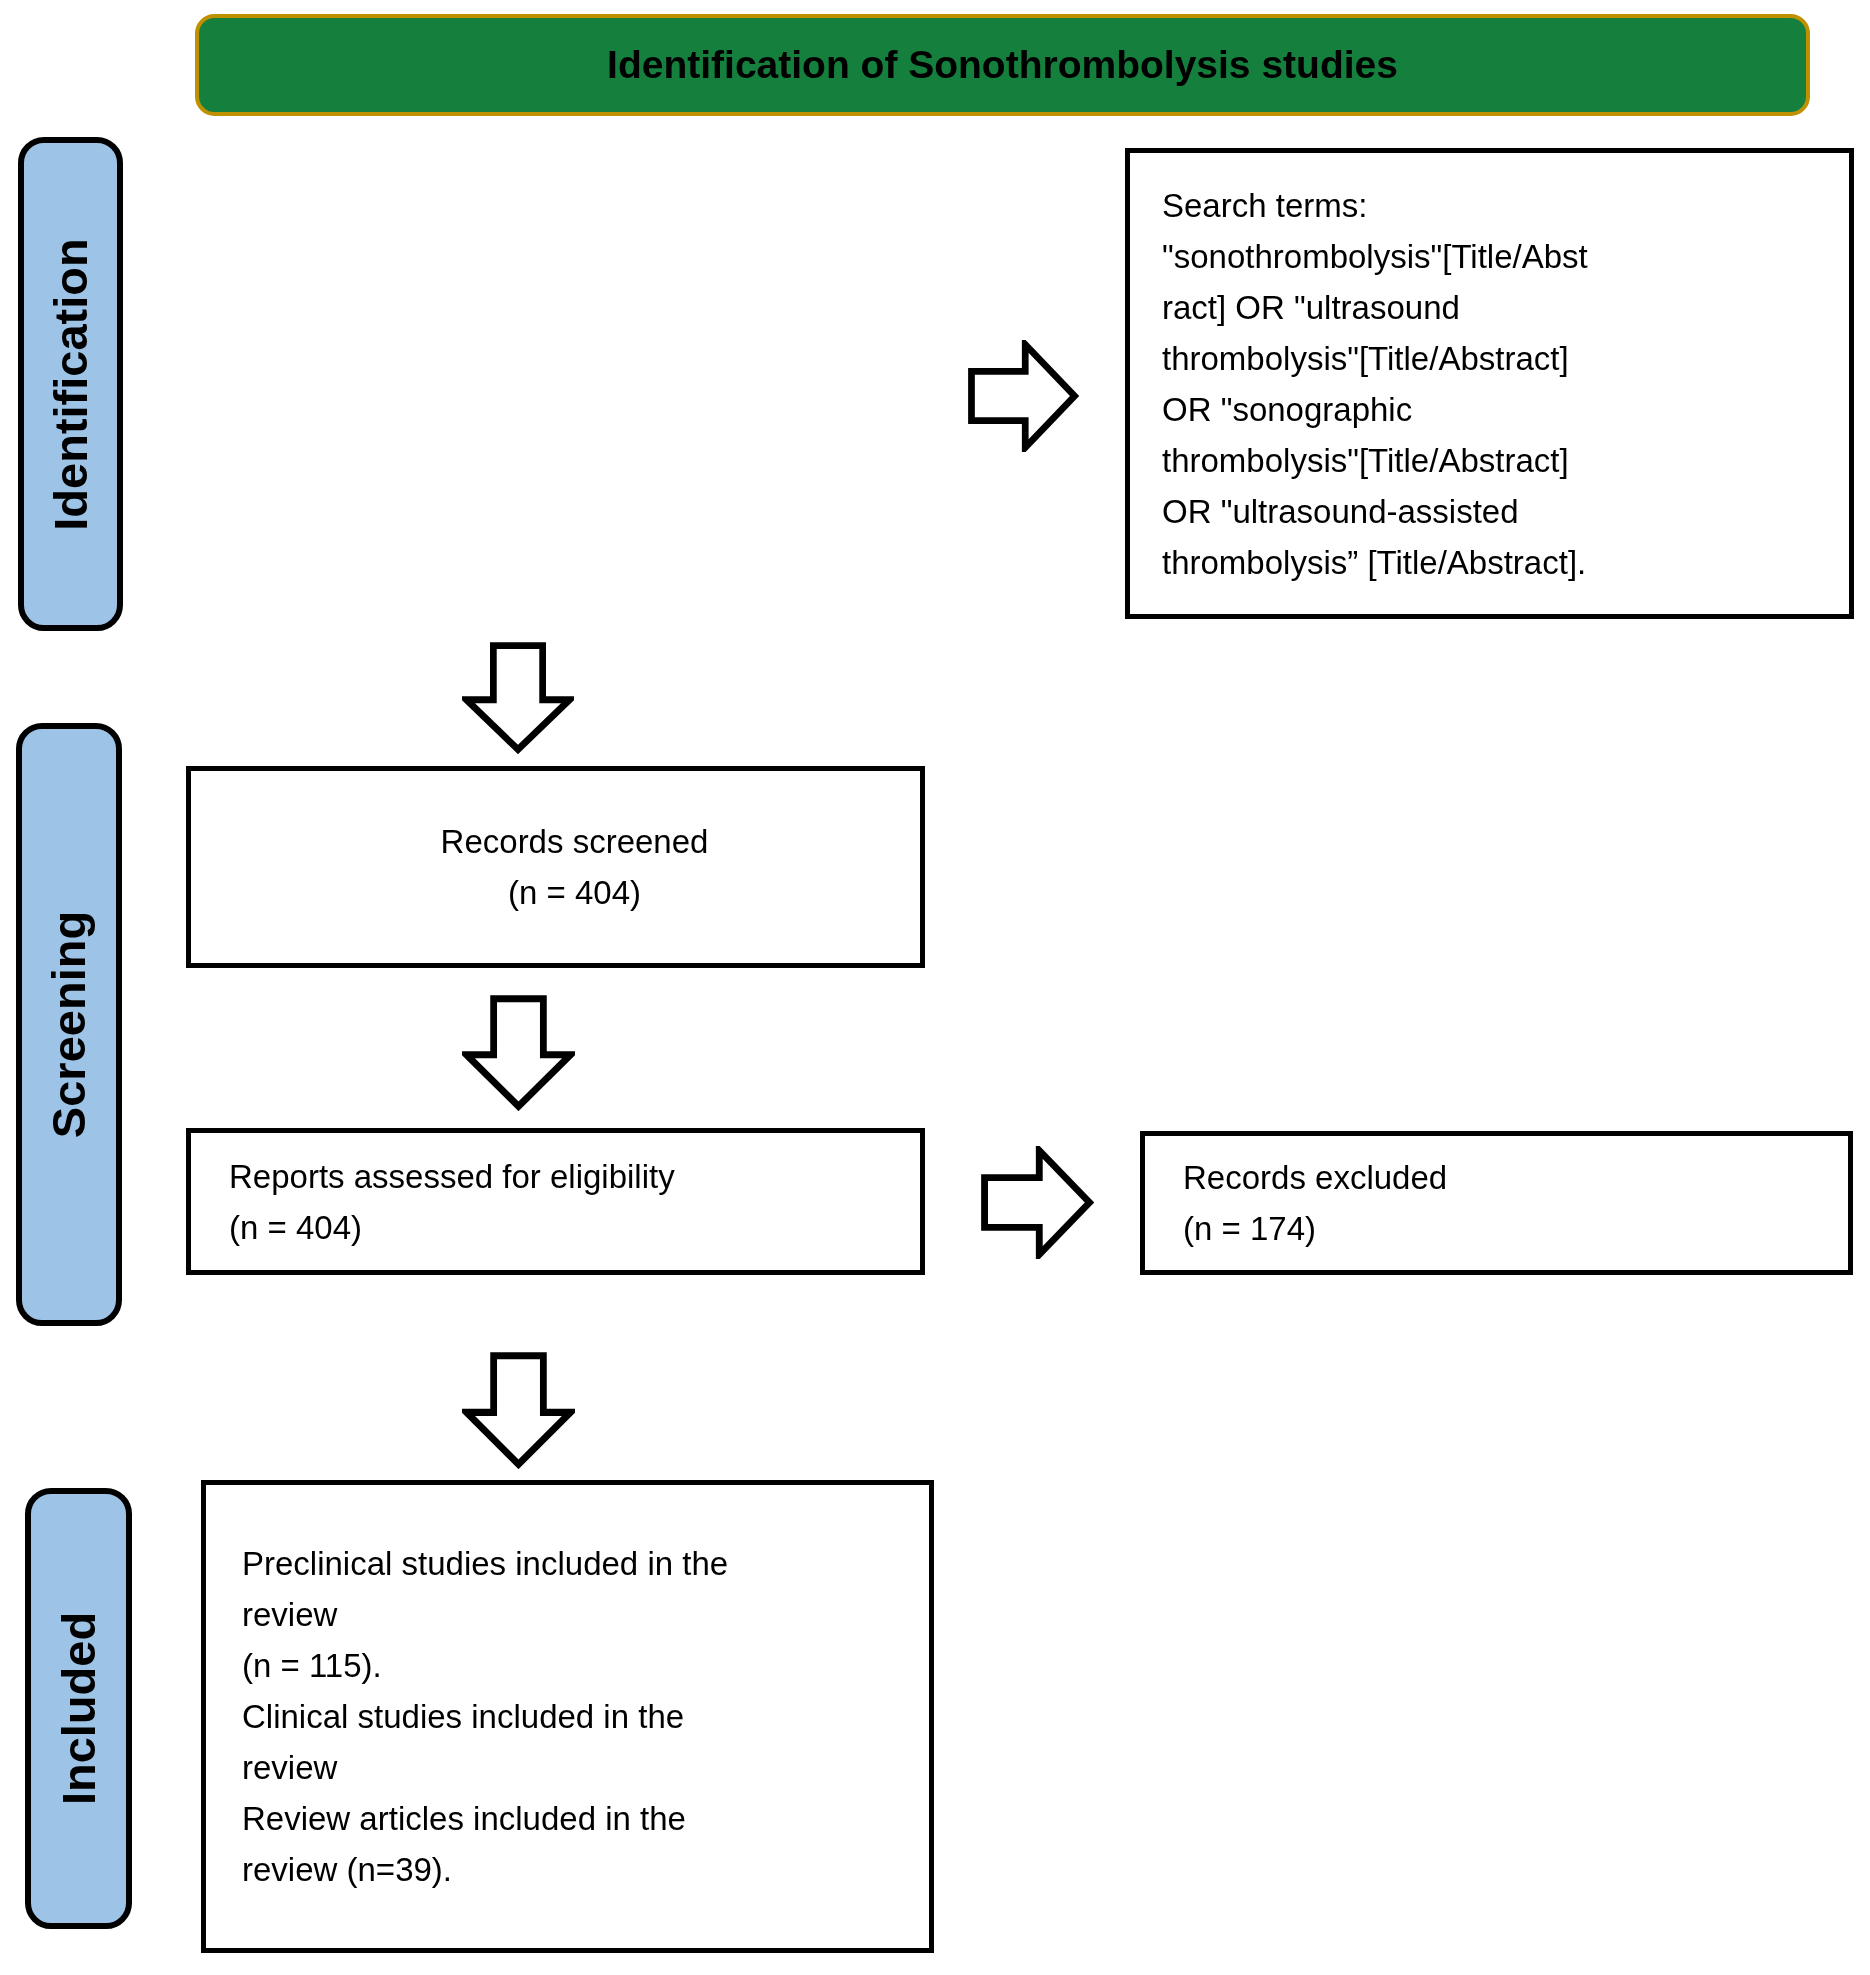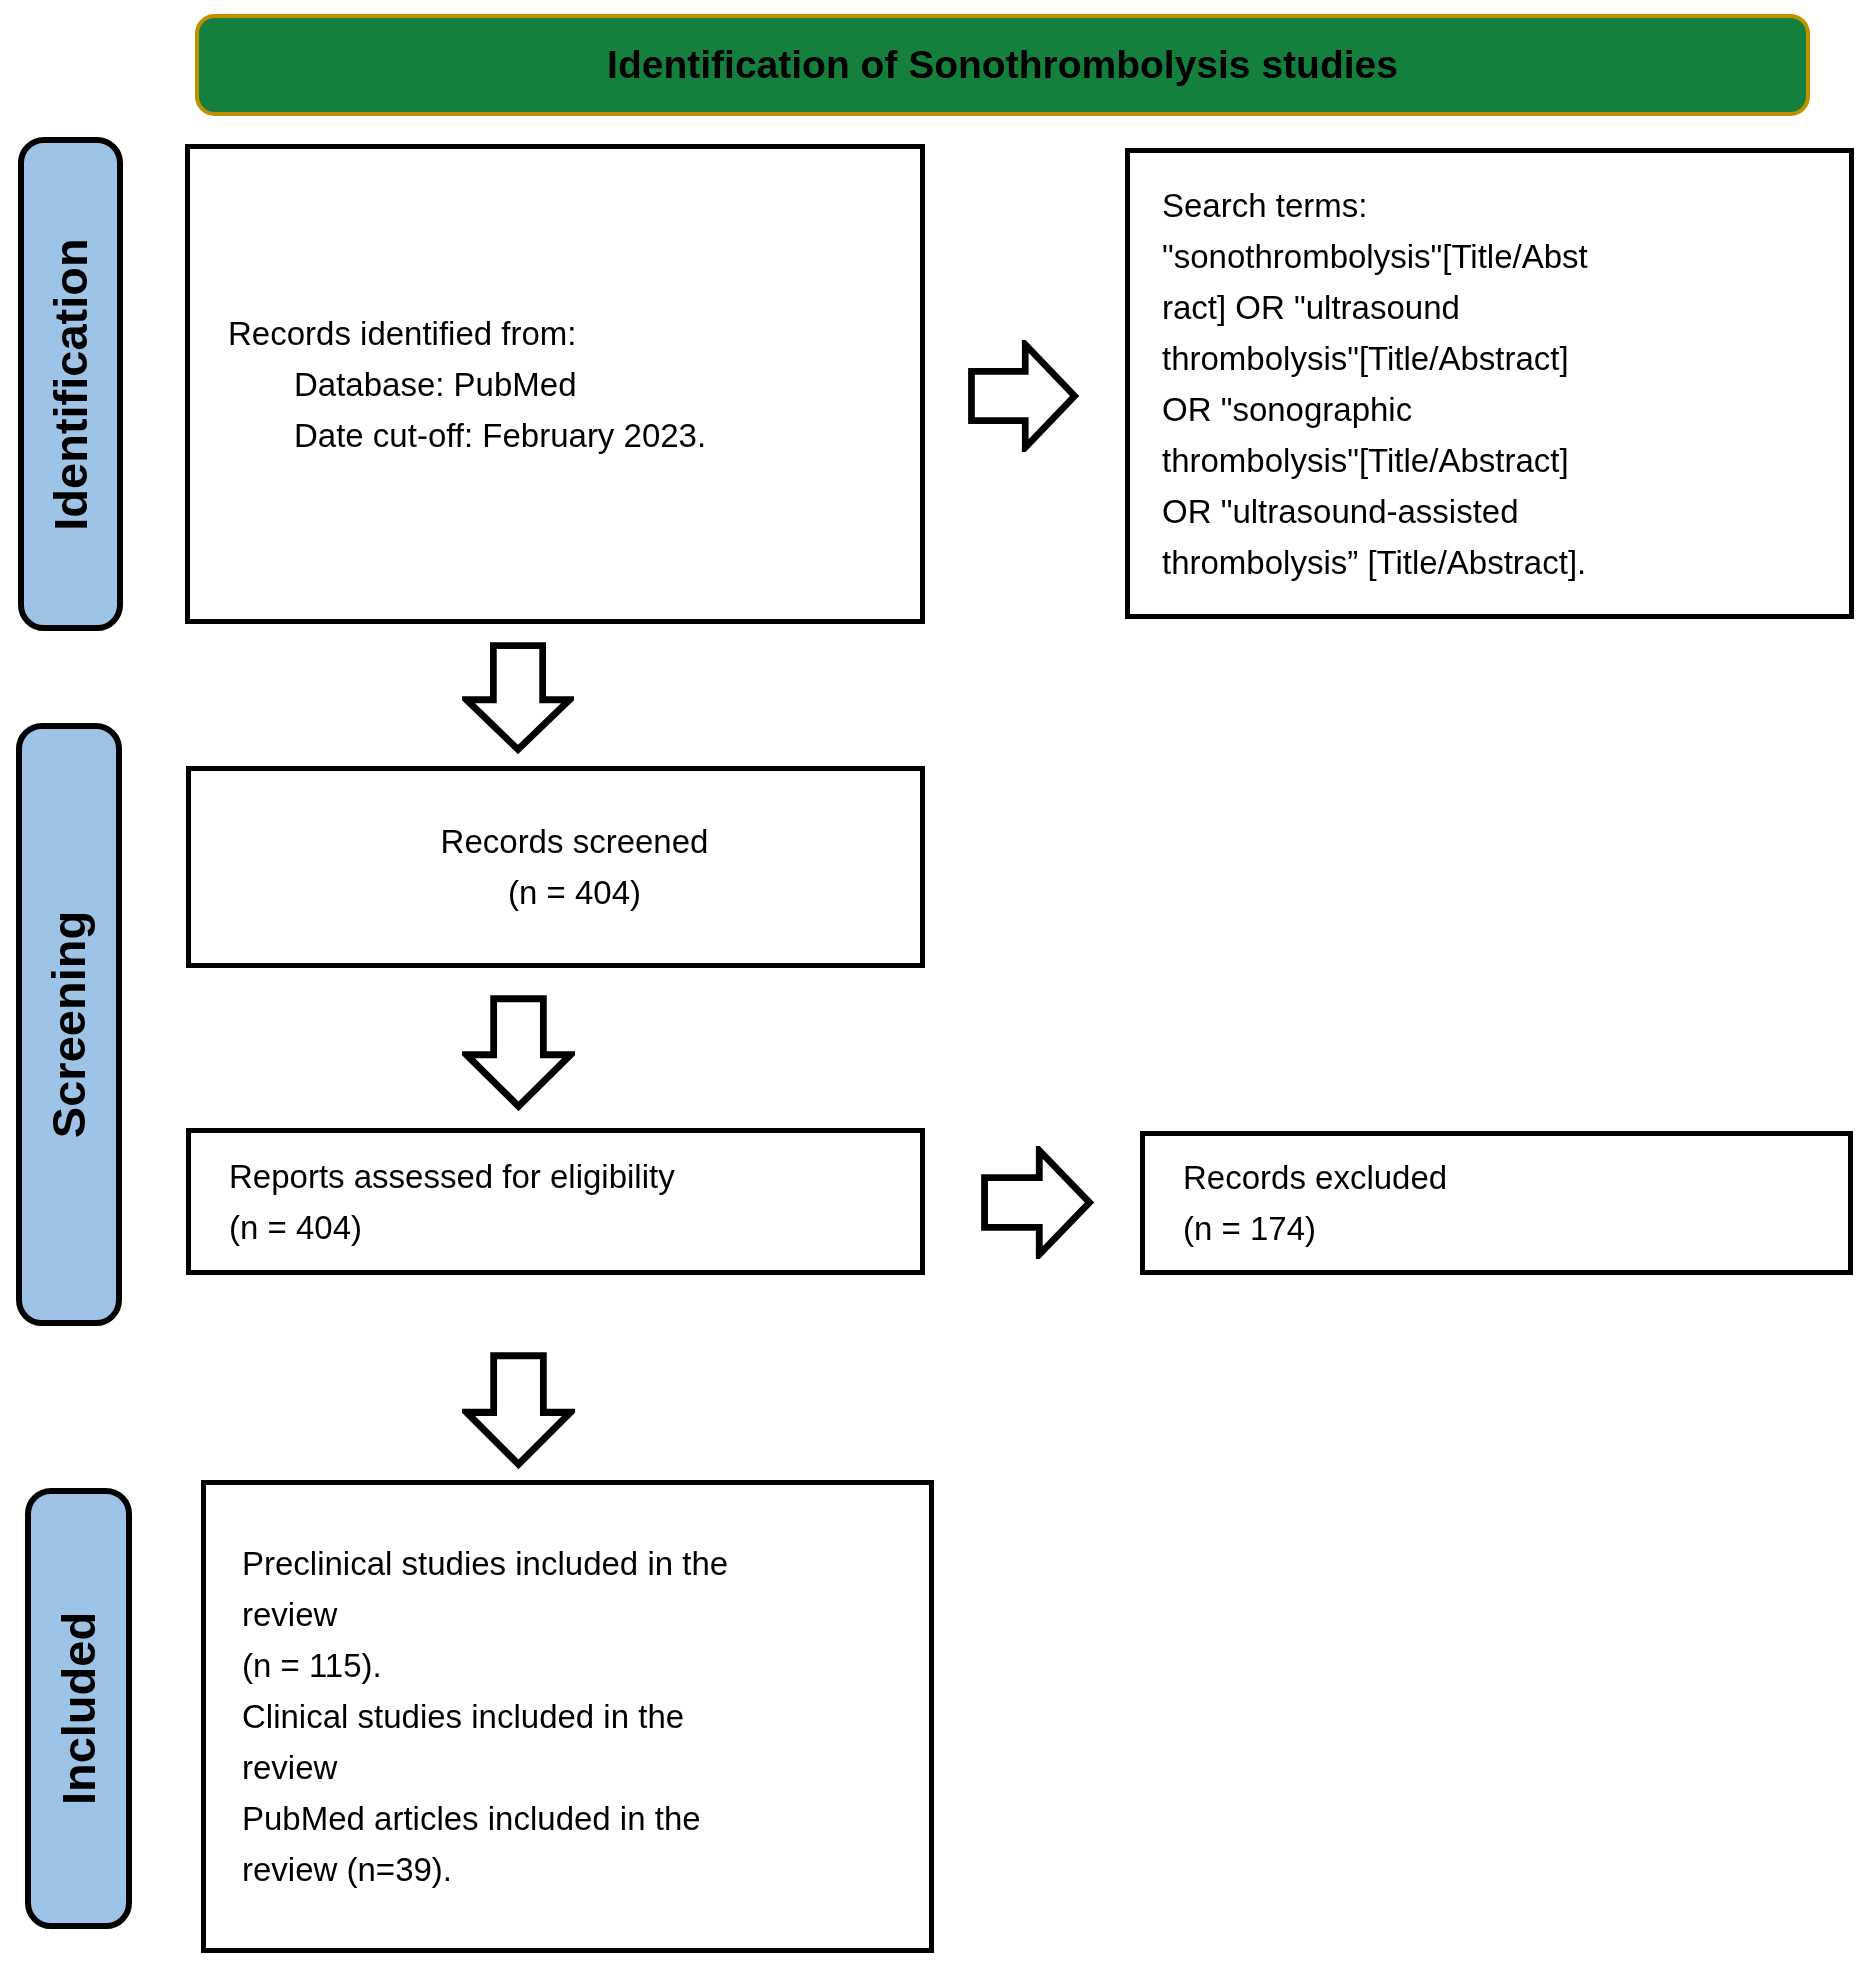--- a/index.html
+++ b/index.html
@@ -59,25 +59,20 @@
   <div class="stage stage-identification">
     <span class="vtext">Identification</span>
   </div>
   <div class="stage stage-screening">
     <span class="vtext">Screening</span>
   </div>
   <div class="stage stage-included">
     <span class="vtext">Included</span>
   </div>
 
-  <div class="box box-records-identified">
-    <div class="line">Records identified from:</div>
-    <div class="line indent">Database: PubMed</div>
-    <div class="line indent">Date cut-off: February 2023.</div>
-  </div>
 
   <div class="box box-search-terms">
     <div class="line">Search terms:</div>
     <div class="line">"sonothrombolysis"[Title/Abst</div>
     <div class="line">ract] OR "ultrasound</div>
     <div class="line">thrombolysis"[Title/Abstract]</div>
     <div class="line">OR "sonographic</div>
     <div class="line">thrombolysis"[Title/Abstract]</div>
     <div class="line">OR "ultrasound-assisted</div>
     <div class="line">thrombolysis” [Title/Abstract].</div>
@@ -97,21 +92,21 @@
     <div class="line">Records excluded</div>
     <div class="line">(n = 174)</div>
   </div>
 
   <div class="box box-included-studies">
     <div class="line">Preclinical studies included in the</div>
     <div class="line">review</div>
     <div class="line">(n = 115).</div>
     <div class="line">Clinical studies included in the</div>
     <div class="line">review</div>
-    <div class="line">PubMed articles included in the</div>
+    <div class="line">Review articles included in the</div>
     <div class="line">review (n=39).</div>
   </div>
 
   <div class="arrow arrow-right-1">
     <svg viewBox="0 0 100 100" preserveAspectRatio="none">
       <polygon points="4,28 52,28 52,4 96,50 52,96 52,72 4,72" fill="#ffffff" stroke="#000000" stroke-width="6" stroke-linejoin="miter"></polygon>
     </svg>
   </div>
   <div class="arrow arrow-down-1">
     <svg viewBox="0 0 100 100" preserveAspectRatio="none">

